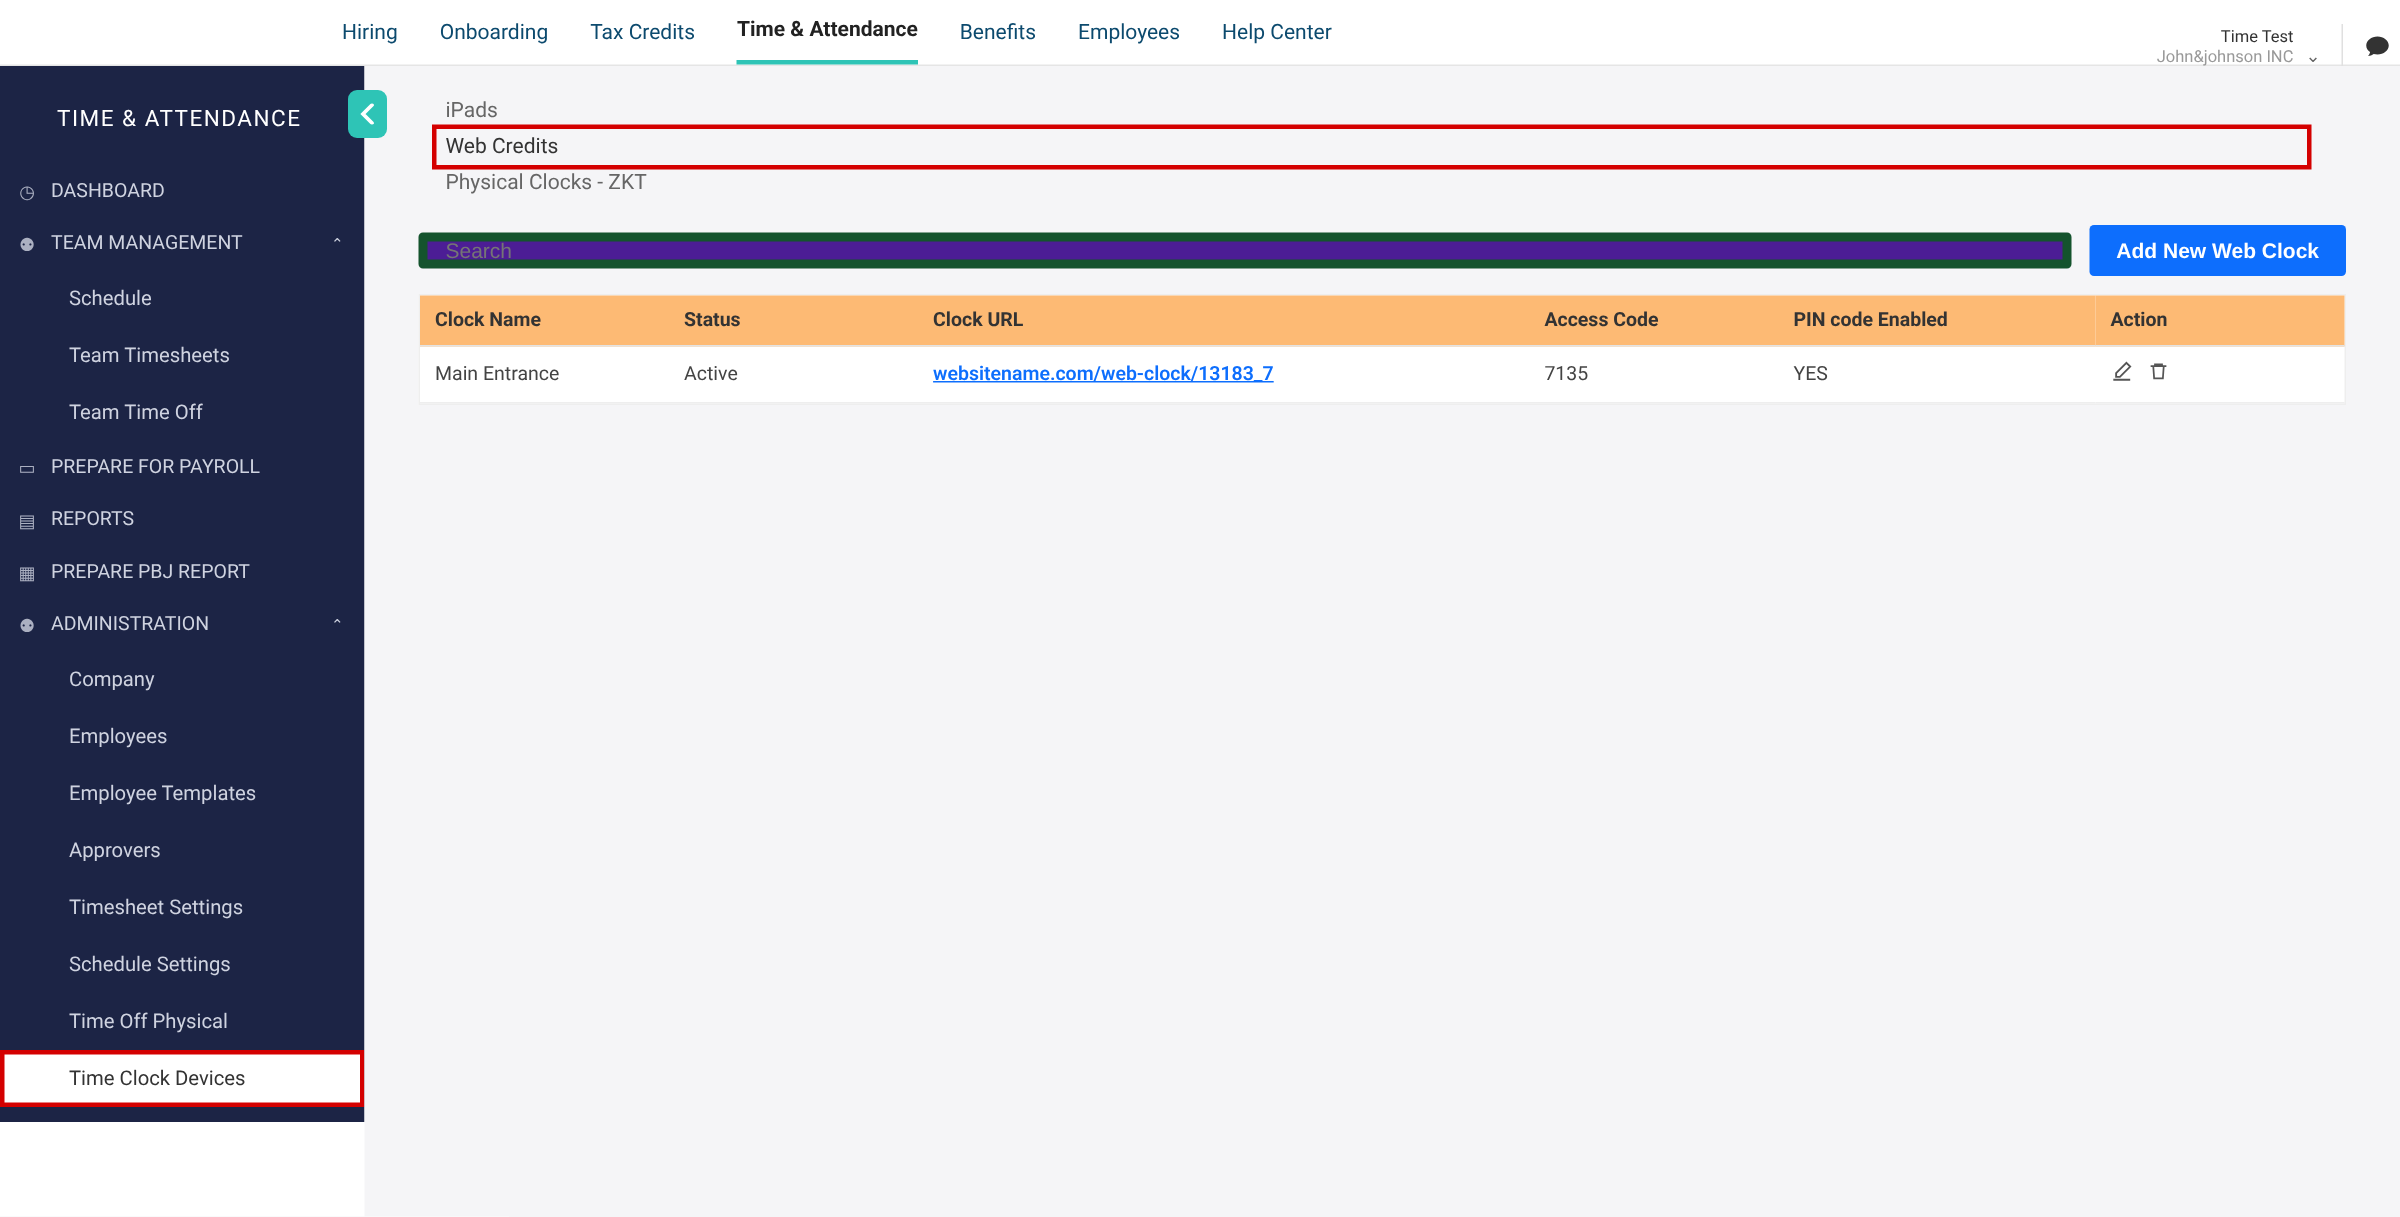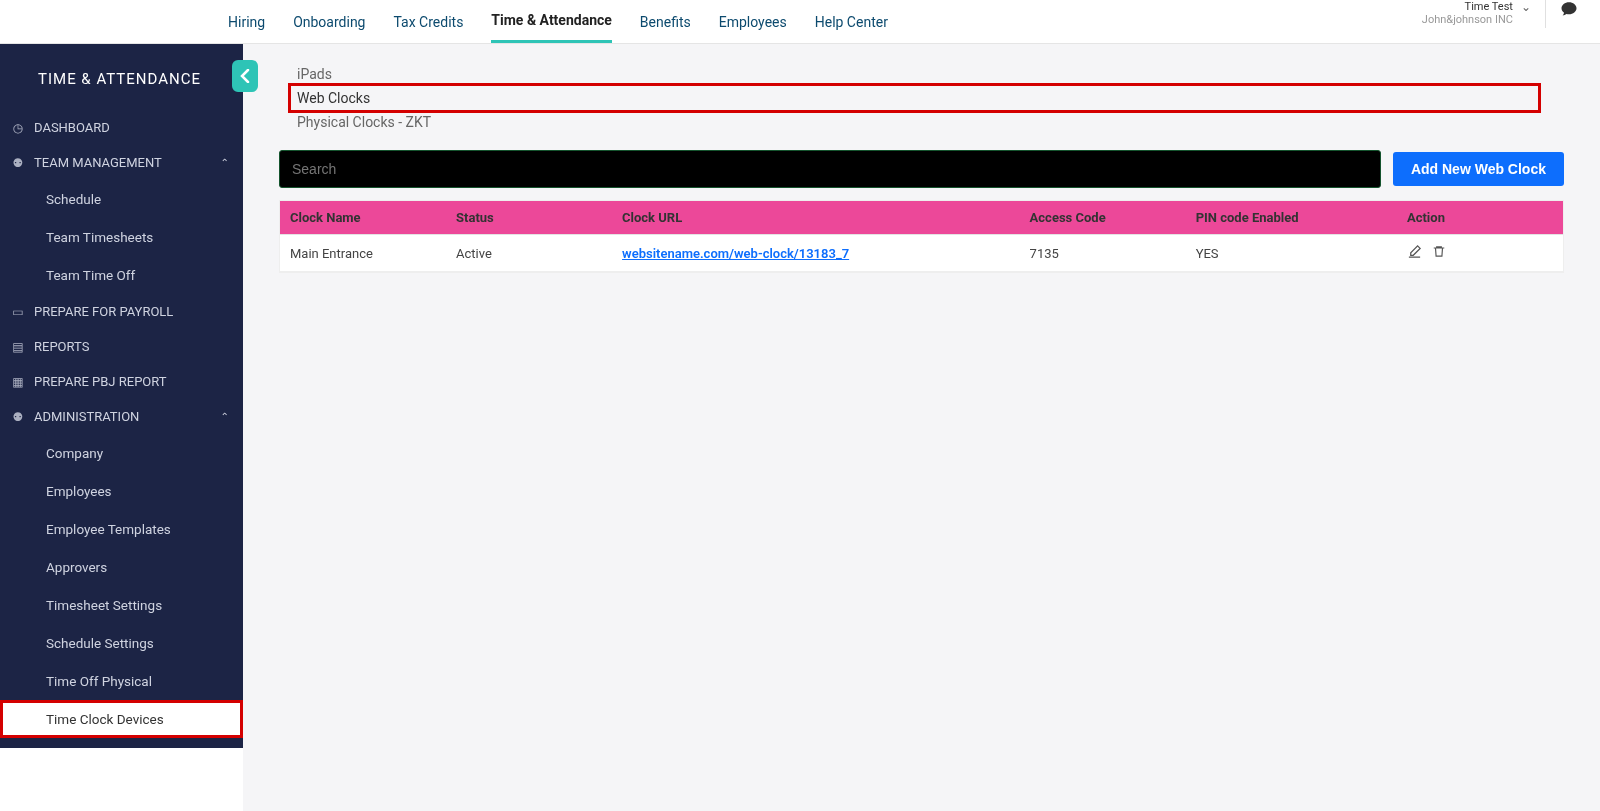--- a/index.html
+++ b/index.html
@@ -2,21 +2,21 @@
 <html><head>
 <meta charset="utf-8">
 <style>
   * { box-sizing: border-box; margin: 0; padding: 0; }
   body { font-family: -apple-system, BlinkMacSystemFont, "Segoe UI", Roboto, Arial, sans-serif; width:1600px; height:811px; background:#fff; color:#333; overflow:hidden; }
 
   
   .topnav { height:44px; border-bottom:1px solid #e5e5e5; display:flex; align-items:center; padding-left:228px; background:#fff; position:relative; }
   .topnav .navlink { margin-right:28px; font-size:14px; color:#0c4a6e; cursor:pointer; padding:12px 0; }
   .topnav .navlink.active { color:#222; font-weight:700; border-bottom:3px solid #2ec4b6; }
-  .topnav .right { position:absolute; right:22px; top:0; height:44px; display:flex; align-items:flex-start; }
+  .topnav .right { position:absolute; right:6px; top:0; height:44px; display:flex; align-items:flex-end; }
   .topnav .user { text-align:right; font-size:11px; color:#555; line-height:1.2; margin-right:8px;}
   .topnav .user .u1 { color:#333; }
   .topnav .user .u2 { color:#999; }
   .topnav .chev { color:#666; font-size:12px; margin-right:14px; cursor:pointer;}
   .topnav .vdiv { width:1px; height:28px; background:#e0e0e0; margin-right:14px;}
   .topnav .chat { font-size:16px; color:#333; cursor:pointer;}
 
   
   .sidebar { position:absolute; left:0; top:44px; width:243px; height:704px; background:#1c2445; color:#cfd3e0; overflow:hidden;}
   .sidebar .title { font-size:15px; letter-spacing:1px; color:#fff; padding:26px 20px 22px 38px; font-weight:400;}
@@ -26,25 +26,25 @@
   .sidebar .chevup { margin-left:auto; font-size:10px;}
   .collapse-btn { position:absolute; left:232px; top:60px; width:26px; height:32px; background:#2ec4b6; border-radius:6px; display:flex; align-items:center; justify-content:center; color:#fff; font-size:14px; cursor:pointer; z-index:5;}
   .sidebar .item.hl { outline:3px solid #d40000; outline-offset:-3px; background:#fff; color:#333;}
 
   
   .main { position:absolute; left:243px; top:44px; right:0; bottom:0; background:#f5f5f7; padding:0; }
   .tabs { display:flex; padding:18px 36px 2px 48px; font-size:14px; color:#666;flex-direction:column;}
   .tab { margin-right:26px; padding:4px 6px; cursor:pointer;}
   .tab.hl { outline:3px solid #d40000; color:#333;}
   .bar { display:flex; gap:12px; padding:14px 36px 8px 36px; align-items:center;}
-  .search { flex:1; height:38px; border:1px solid #14532d; border-radius:3px; padding:0 12px; font-size:14px; color:#888; background:#000000;}
+  .search { flex:1; height:24px; border:6px solid #14532d; border-radius:3px; padding:0 12px; font-size:14px; color:#888; background:#4c1d95;}
   .addbtn { height:34px; background:#0d6efd; color:#ffffff; border:none; border-radius:3px; padding:0 18px; font-size:14px; font-weight:600; cursor:pointer;}
   .tablewrap { margin:4px 36px 0 36px; background:#fff; border:1px solid #eee;}
   table { width:100%; border-collapse:collapse; font-size:13px;}
-  thead th { text-align:left; background:#ec4899; color:#333; font-weight:700; padding:9px 10px; border-bottom:1px solid #e3e3e3;}
+  thead th { text-align:left; background:#fdba74; color:#333; font-weight:700; padding:9px 10px; border-bottom:1px solid #e3e3e3;}
   tbody td { padding:9px 10px; color:#444; border-bottom:1px solid #eee;}
   tbody a { color:#0d6efd; text-decoration:underline; font-weight:600;}
   .act { display:flex; gap:10px; color:#555;}
   .act span { cursor:pointer;}
 
   .col-name{width:11%}.col-status{width:11%}.col-url{width:27%}.col-access{width:11%}.col-pin{width:14%}.col-action{width:11%}
 </style>
 </head>
 <body>
 
@@ -140,21 +140,21 @@
       <span>Time Off Physical</span>
     </div>
   <div class="item sub hl">
       <span>Time Clock Devices</span>
     </div>
 </div>
 
 <div class="main">
   <div class="tabs">
     <div class="tab">iPads</div>
-    <div class="tab hl">Web Clocks</div>
+    <div class="tab hl">Web Credits</div>
     <div class="tab">Physical Clocks - ZKT</div>
   </div>
   <div class="bar">
     <input class="search" placeholder="Search" style="">
     <button class="addbtn">Add New Web Clock</button>
   </div>
   <div class="tablewrap">
     <table>
       <thead>
           <tr>

